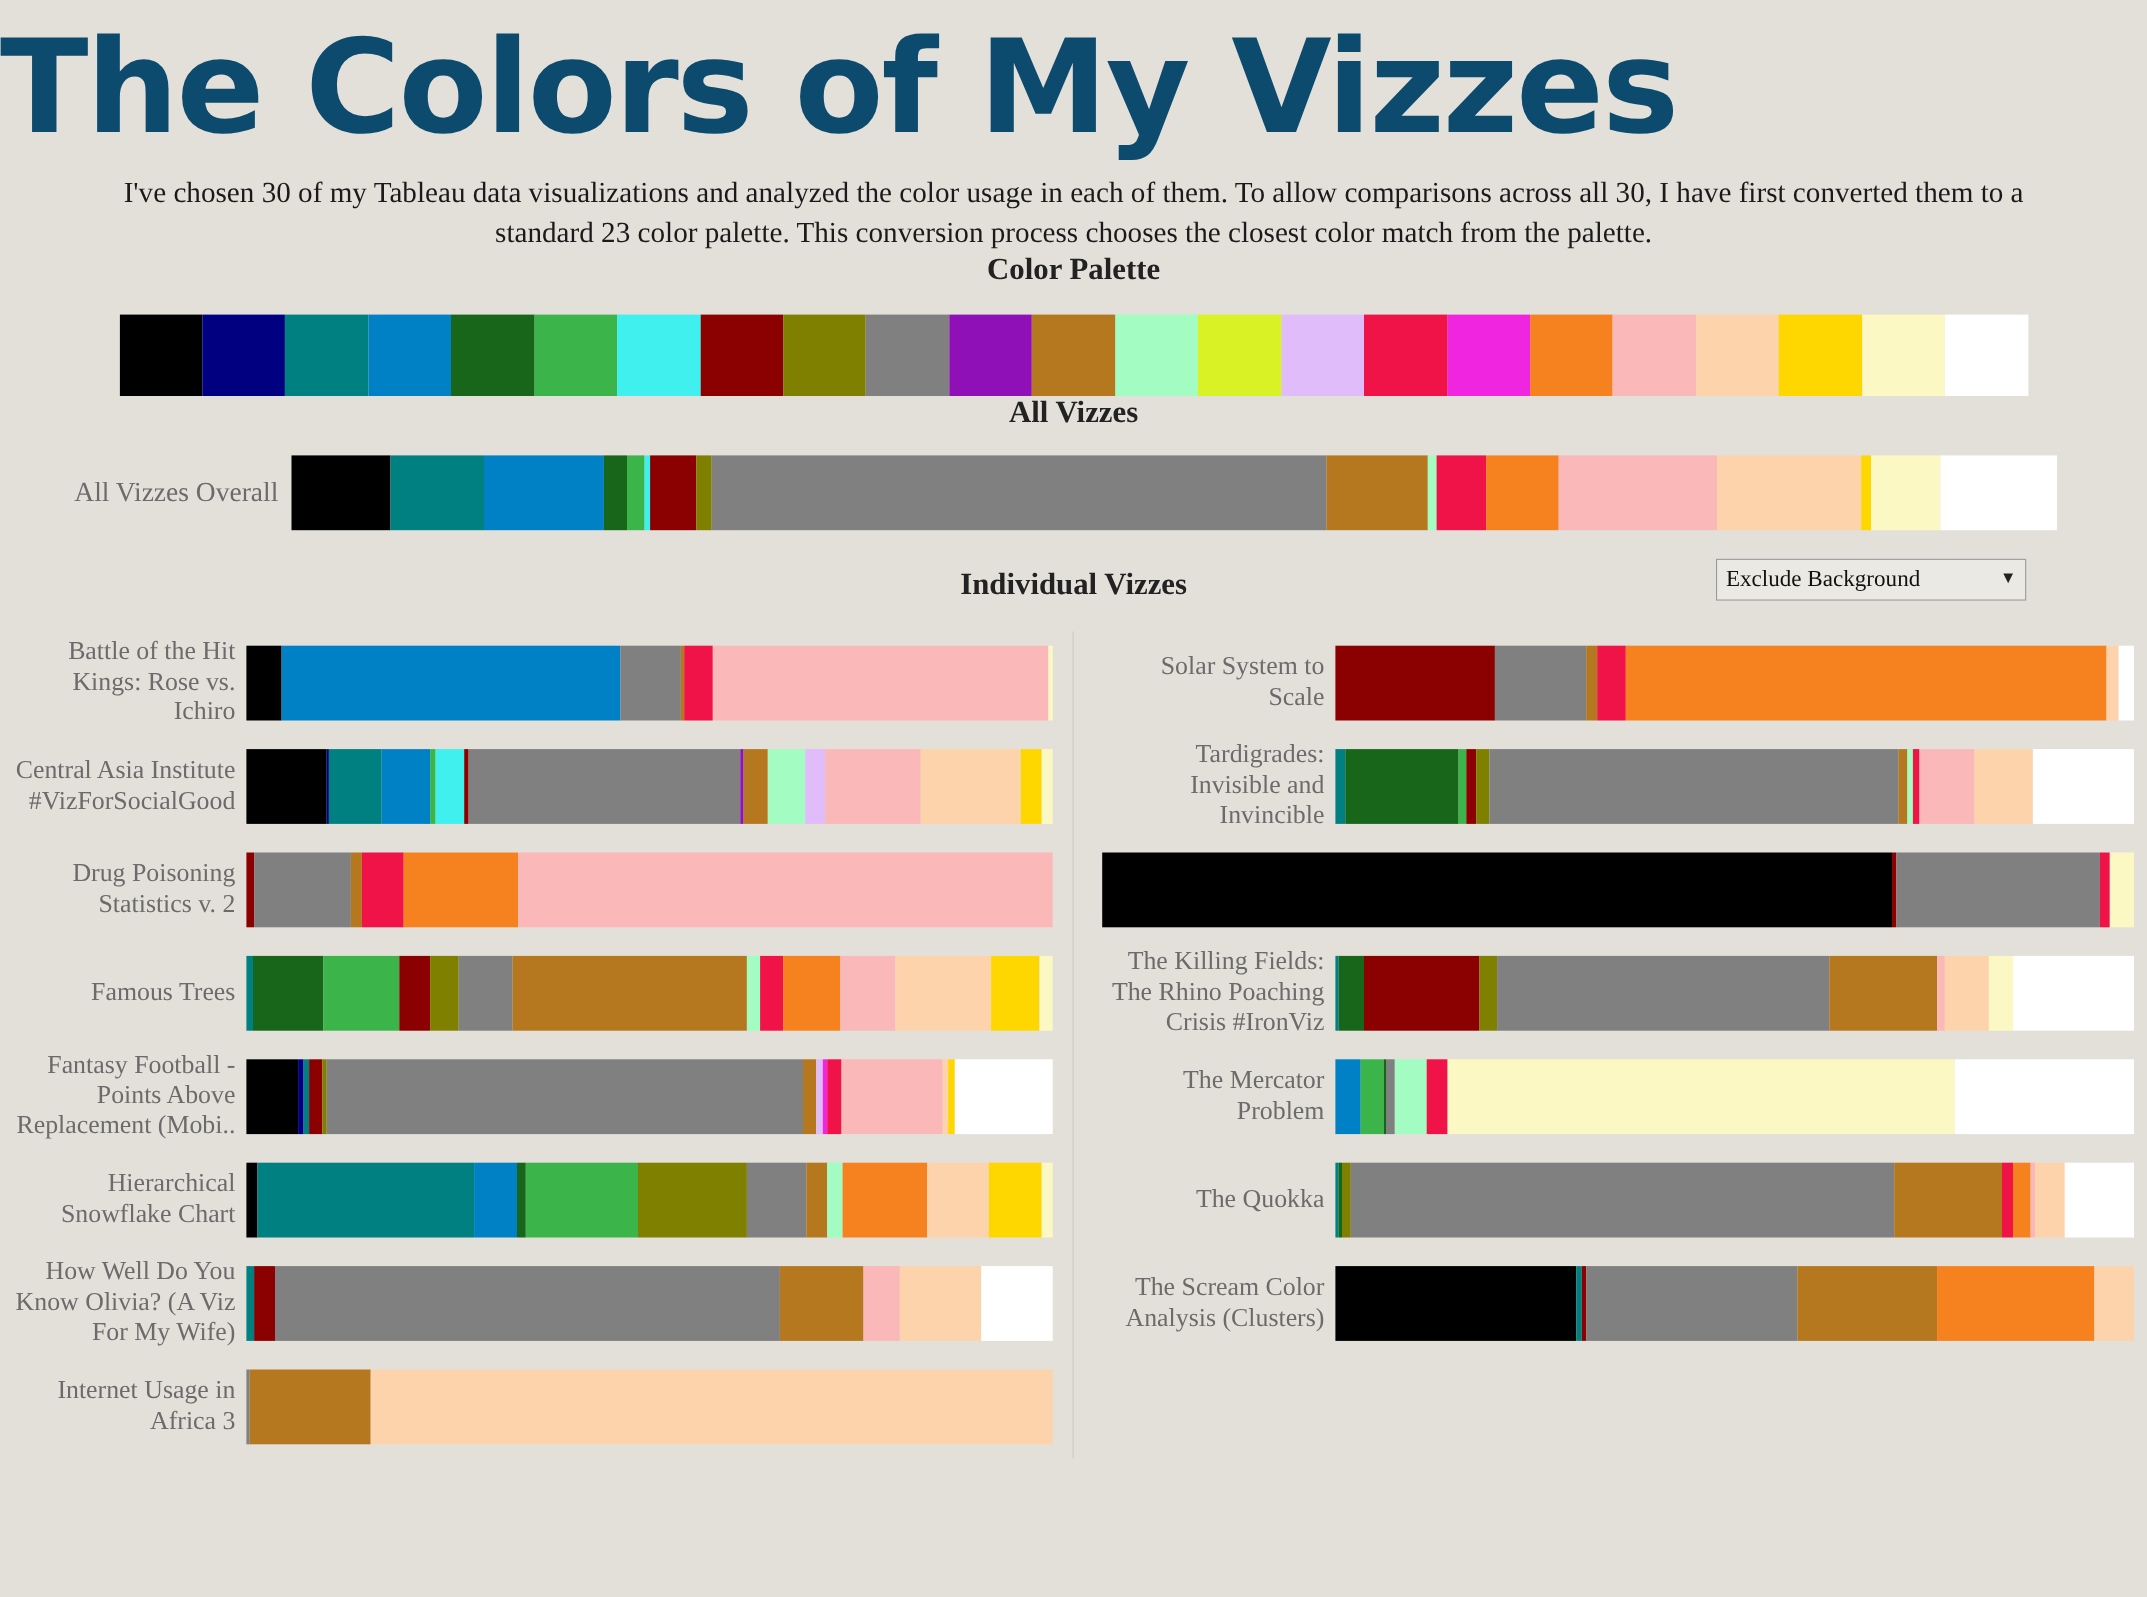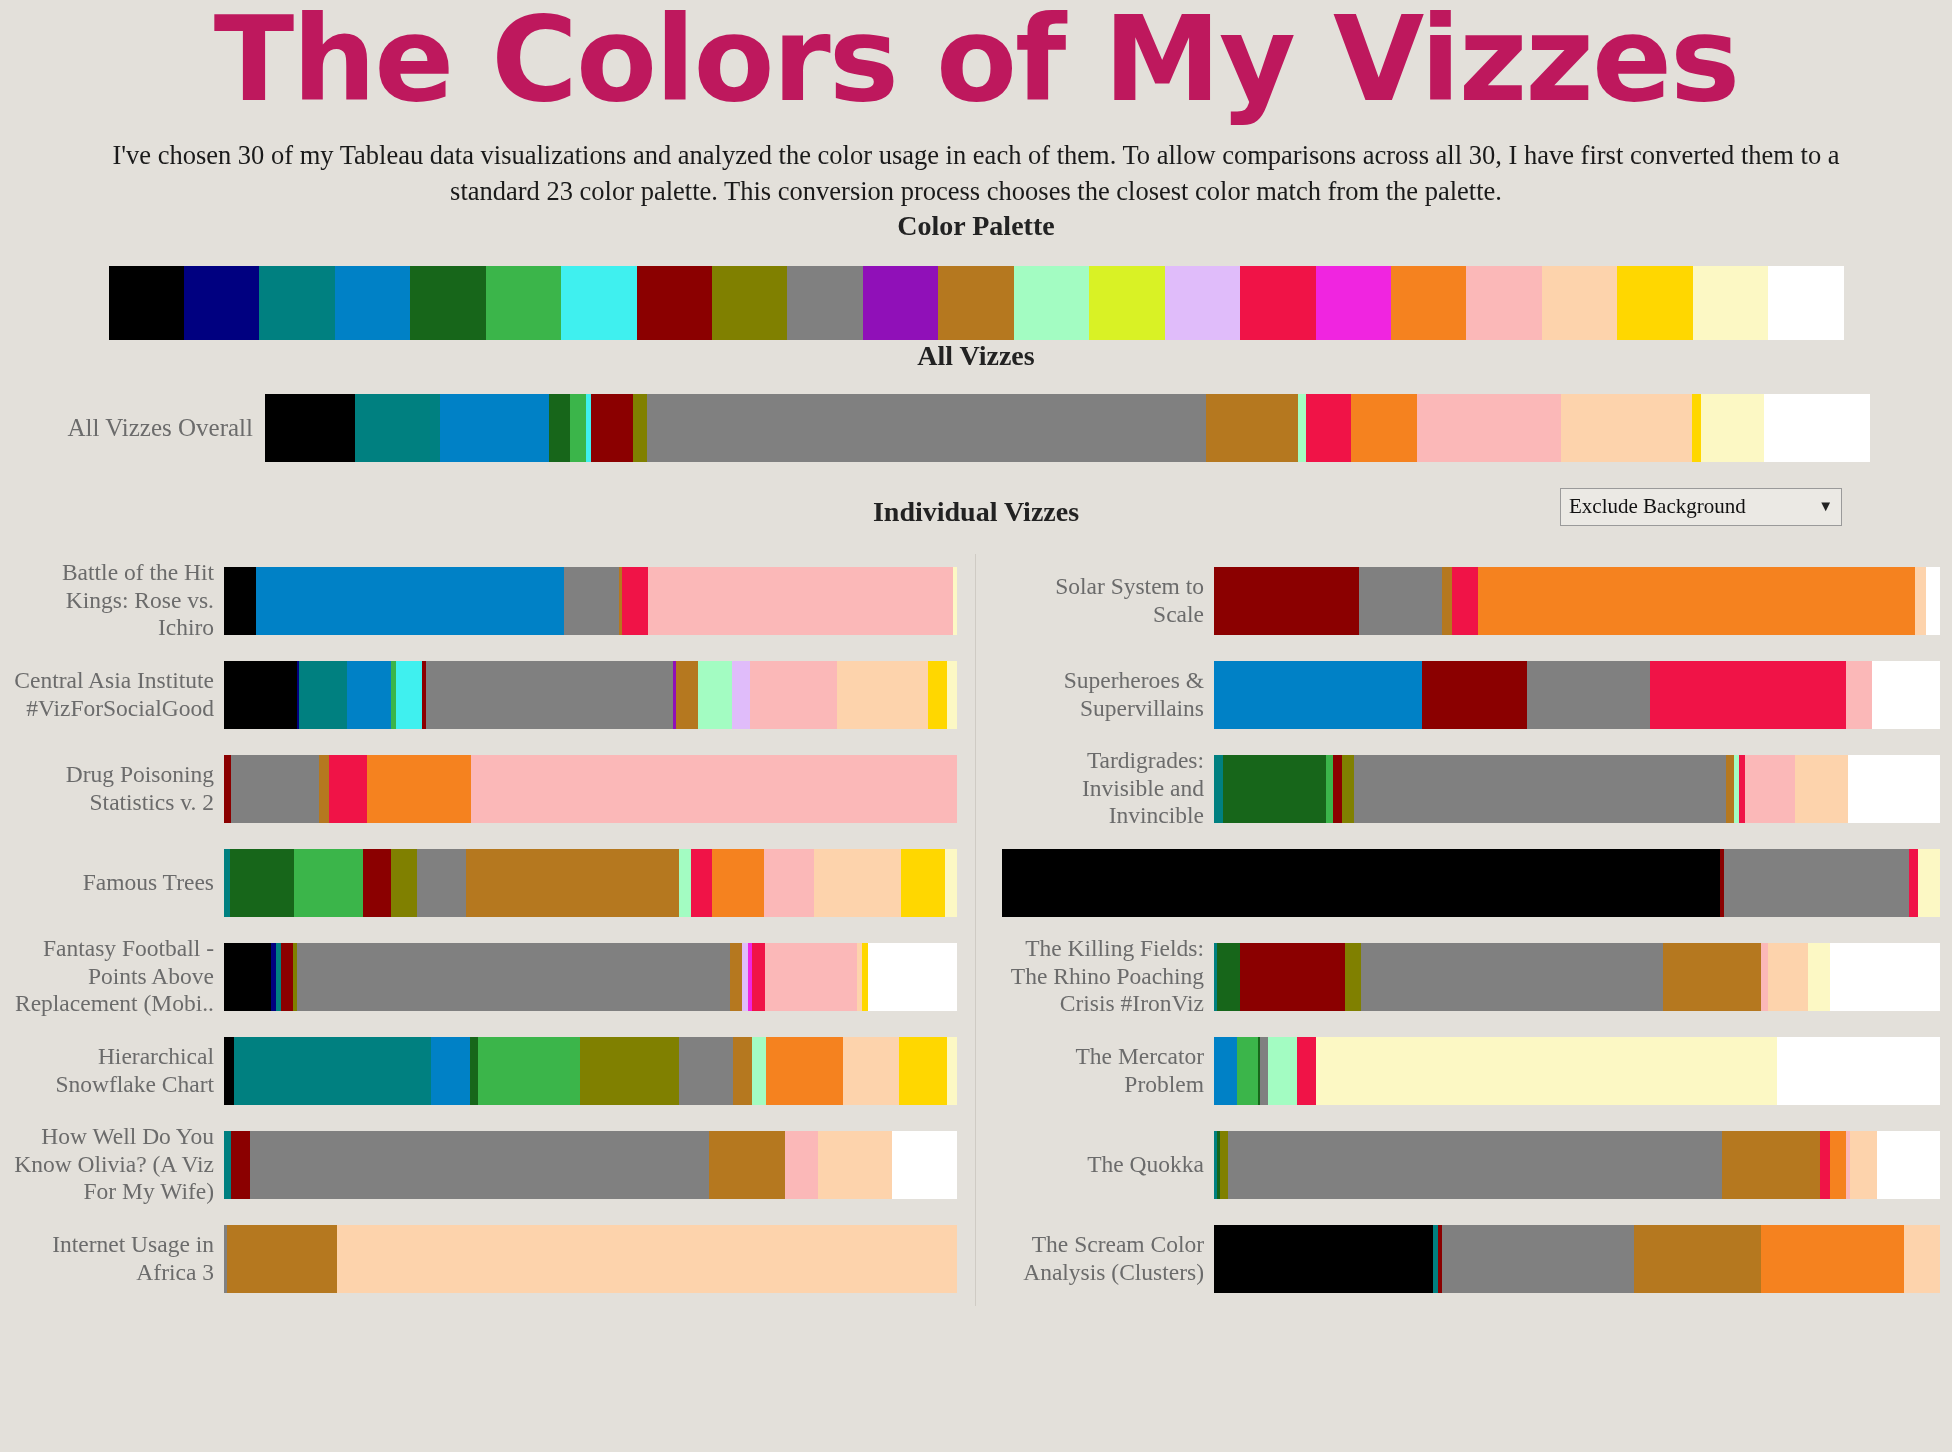--- a/index.html
+++ b/index.html
@@ -8,28 +8,27 @@
     width: 1952px;
     height: 1452px;
     background: #e3e0da;
     font-family: "Liberation Serif", serif;
     overflow: hidden;
     position: relative;
   }
 
   
   .page-title {
-    text-align: center;
     font-family: "DejaVu Sans", sans-serif;
     font-weight: bold;
     font-size: 118px;
     line-height: 1.0;
     letter-spacing: -2px;
-    color: #be185d;
-    padding-top: 0;
+    color: #0c4a6e;
+    padding-top: 20px;
   }
 
   
   .intro {
     width: 1760px;
     margin: 20px auto 0 auto;
     text-align: center;
     font-size: 26.5px;
     line-height: 1.35;
     color: #1a1a1a;
@@ -331,31 +330,20 @@
           <div class="seg" style="background: rgb(139, 0, 0); width: 20%;"></div>
           <div class="seg" style="background: rgb(128, 128, 128); width: 11.4%;"></div>
           <div class="seg" style="background: rgb(181, 120, 31); width: 1.4%;"></div>
           <div class="seg" style="background: rgb(240, 19, 71); width: 3.6%;"></div>
           <div class="seg" style="background: rgb(245, 130, 31); width: 60.1%;"></div>
           <div class="seg" style="background: rgb(253, 211, 172); width: 1.6%;"></div>
           <div class="seg" style="background: rgb(255, 255, 255); width: 1.9%;"></div>
         </div>
       </div>
       <div class="viz-row">
-        <div class="viz-label">Superheroes &amp; Supervillains</div>
-        <div class="viz-bar">
-          <div class="seg" style="background: rgb(0, 129, 198); width: 28.6%;"></div>
-          <div class="seg" style="background: rgb(139, 0, 0); width: 14.5%;"></div>
-          <div class="seg" style="background: rgb(128, 128, 128); width: 17%;"></div>
-          <div class="seg" style="background: rgb(240, 19, 71); width: 27%;"></div>
-          <div class="seg" style="background: rgb(251, 184, 184); width: 3.5%;"></div>
-          <div class="seg" style="background: rgb(255, 255, 255); width: 9.4%;"></div>
-        </div>
-      </div>
-      <div class="viz-row">
         <div class="viz-label">Tardigrades: Invisible and Invincible</div>
         <div class="viz-bar">
           <div class="seg" style="background: rgb(0, 128, 128); width: 1.2%;"></div>
           <div class="seg" style="background: rgb(23, 102, 26); width: 14.2%;"></div>
           <div class="seg" style="background: rgb(59, 181, 74); width: 1%;"></div>
           <div class="seg" style="background: rgb(139, 0, 0); width: 1.2%;"></div>
           <div class="seg" style="background: rgb(128, 128, 0); width: 1.7%;"></div>
           <div class="seg" style="background: rgb(128, 128, 128); width: 51.2%;"></div>
           <div class="seg" style="background: rgb(181, 120, 31); width: 1.2%;"></div>
           <div class="seg" style="background: rgb(163, 252, 194); width: 0.6%;"></div>

